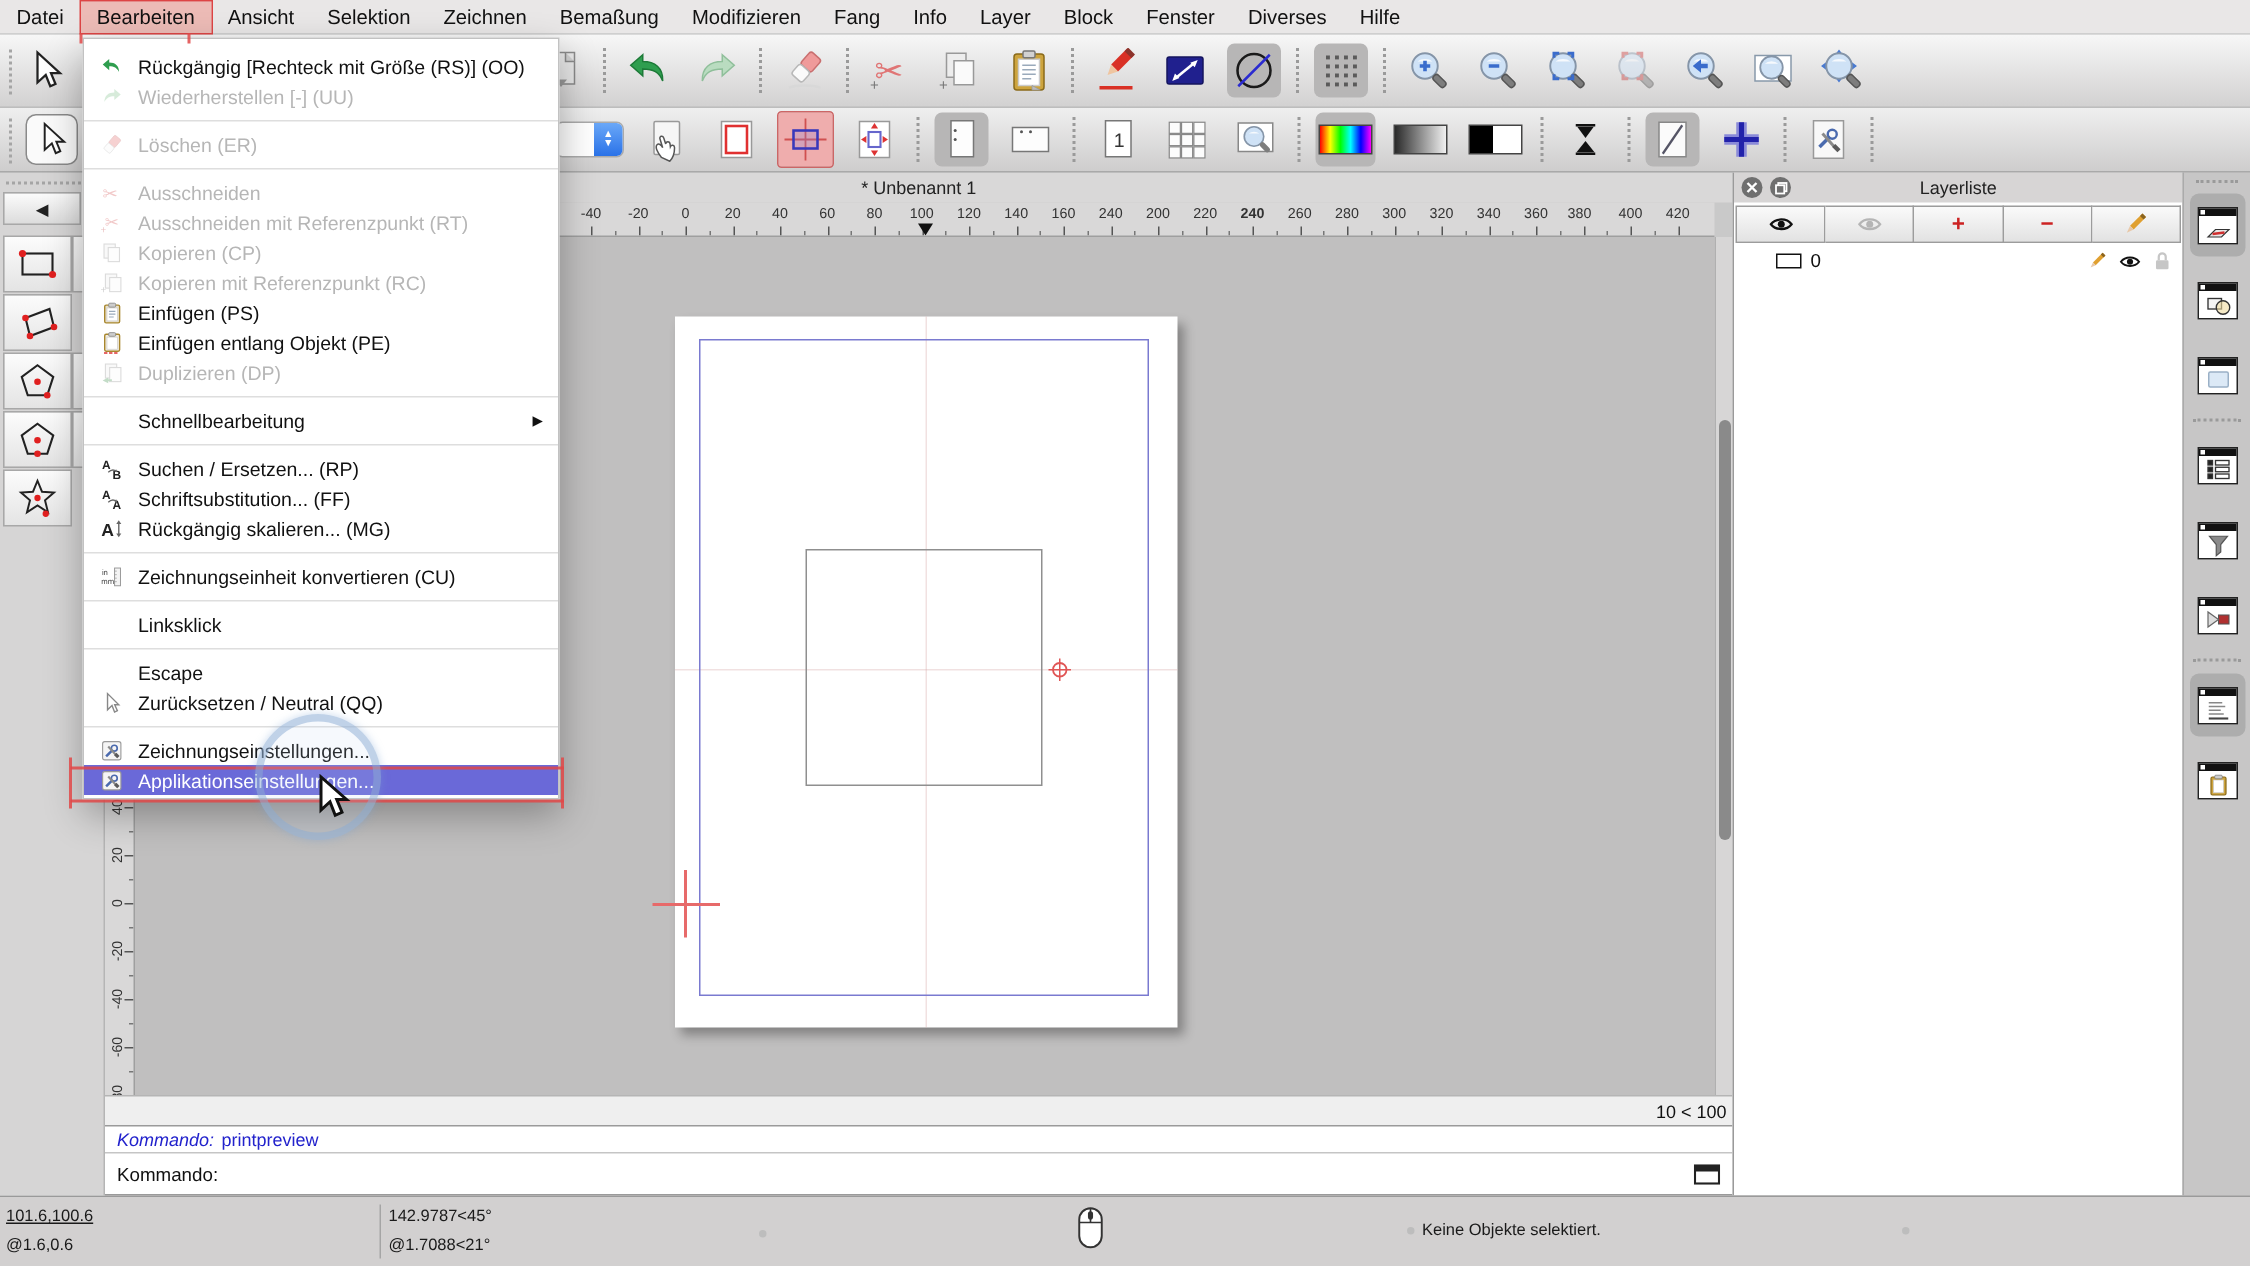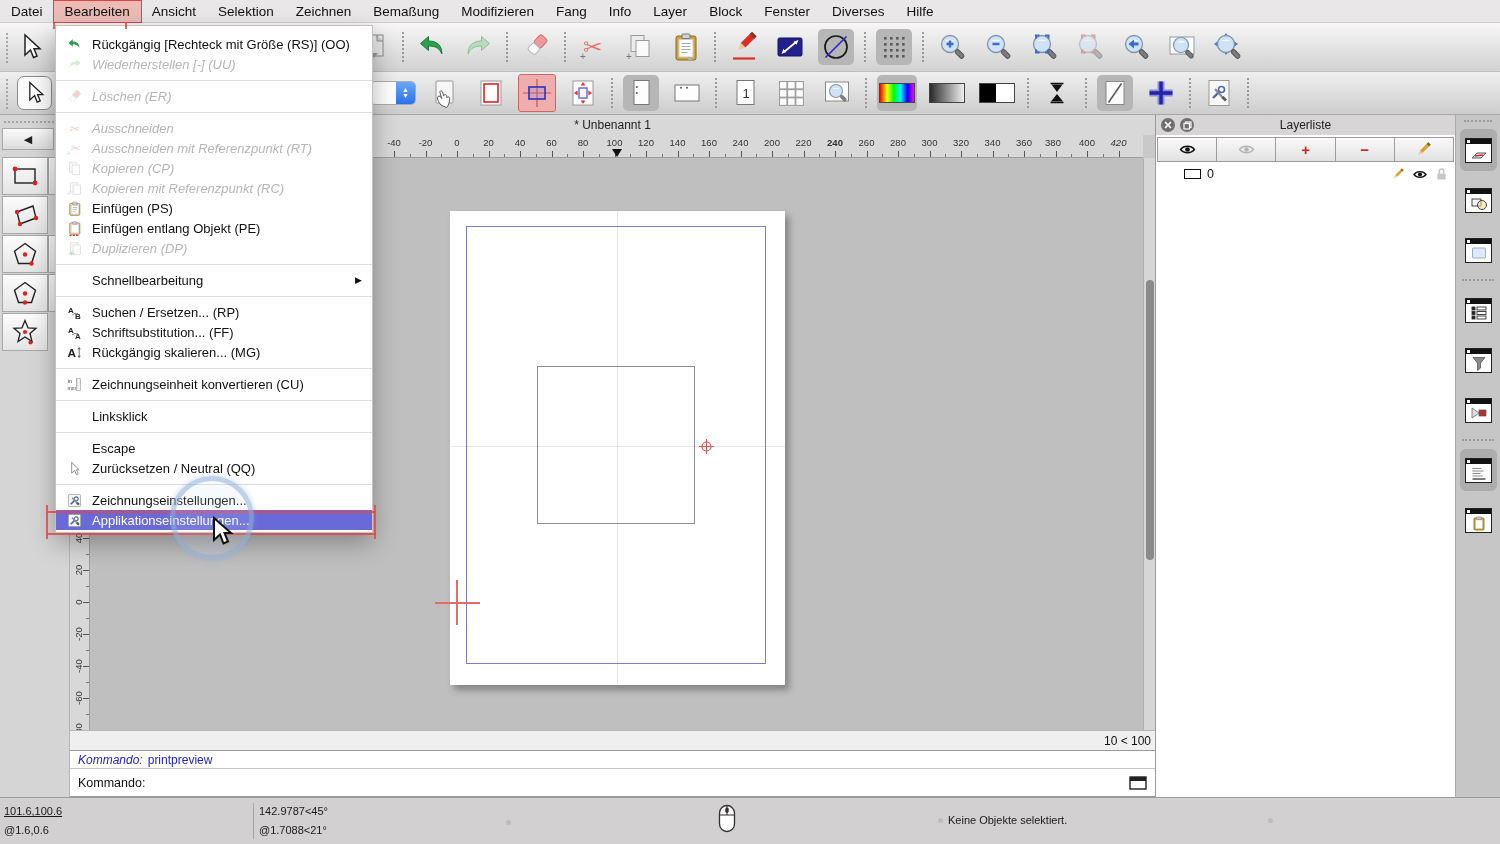--- a/index.html
+++ b/index.html
@@ -89,21 +89,21 @@
   #statusbar { position:absolute; left:0; top:797px; width:1500px; height:47px; background:#d2d0d0; border-top:1px solid #9a9a9a; font-size:11px; color:#1a1a1a; z-index:3;}
   #sb-div { position:absolute; left:253px; top:5px; height:36px; border-left:1px solid #a5a5a5; }
   .sb-dot { position:absolute; width:5px; height:5px; border-radius:50%; background:#bdbdbd; }
 
   
   #editmenu { position:absolute; left:55px; top:25px; width:318px; height:508px; background:#fff; border:1px solid #c2c2c2; box-shadow:0 10px 24px rgba(0,0,0,.3); z-index:50; padding-top:8px; }
   .menu-item { position:relative; height:20px; display:flex; align-items:center; font-size:13px; color:#111; }
   .menu-item .mi-icon { position:absolute; left:10px; width:16px; height:16px; display:flex; align-items:center; justify-content:center; }
   .menu-item .mi-label { position:absolute; left:36px; white-space:nowrap; }
   .menu-item .mi-sub { position:absolute; right:10px; font-size:9px; color:#111; }
-  .menu-item.disabled { color:#b6b6b6;font-style:italic; }
+  .menu-item.disabled { color:#b6b6b6; }
   .menu-item.disabled .mi-icon { opacity:.4; }
   .menu-item.hl { background:#6a69d8; color:#fff; }
   .menu-sep { height:12px; display:flex; align-items:center; }
   .menu-sep::before { content:""; width:100%; border-top:1px solid #dedede; }
 
   
   .redline { position:absolute; background:rgba(224,72,72,.85); z-index:55; }
   #click-ring { position:absolute; left:170px; top:476px; width:84px; height:84px; border-radius:50%; border:5px solid rgba(140,172,212,.5); background:rgba(195,218,240,.15); box-shadow:0 0 6px rgba(120,160,210,.4); z-index:60; }
   #cursor { position:absolute; left:211px; top:516px; z-index:70; }
 </style>
@@ -570,21 +570,21 @@
       <div class="htick minor" style="left: 918.25px;"></div>
       <div class="hlab" style="left: 934px;">360</div>
       <div class="htick" style="left: 934px;"></div>
       <div class="htick minor" style="left: 949.75px;"></div>
       <div class="hlab" style="left: 963px;">380</div>
       <div class="htick" style="left: 965.5px;"></div>
       <div class="htick minor" style="left: 981.25px;"></div>
       <div class="hlab" style="left: 997px;">400</div>
       <div class="htick" style="left: 997px;"></div>
       <div class="htick minor" style="left: 1012.75px;"></div>
-      <div class="hlab" style="left: 1028.5px; font-style: italic;">420</div>
+      <div class="hlab" style="left: 1028.5px;">420</div>
       <div class="htick" style="left: 1028.5px;"></div>
       <div id="hmarker" style="left: 527.02px;"></div>
     </div>
   <div id="vruler">
       <div class="vlab" style="top: 380px;">40</div>
       <div class="vtick" style="top: 380px;"></div>
       <div class="vtick minor" style="top: 364px;"></div>
       <div class="vlab" style="top: 412px;">20</div>
       <div class="vtick" style="top: 412px;"></div>
       <div class="vtick minor" style="top: 396px;"></div>

